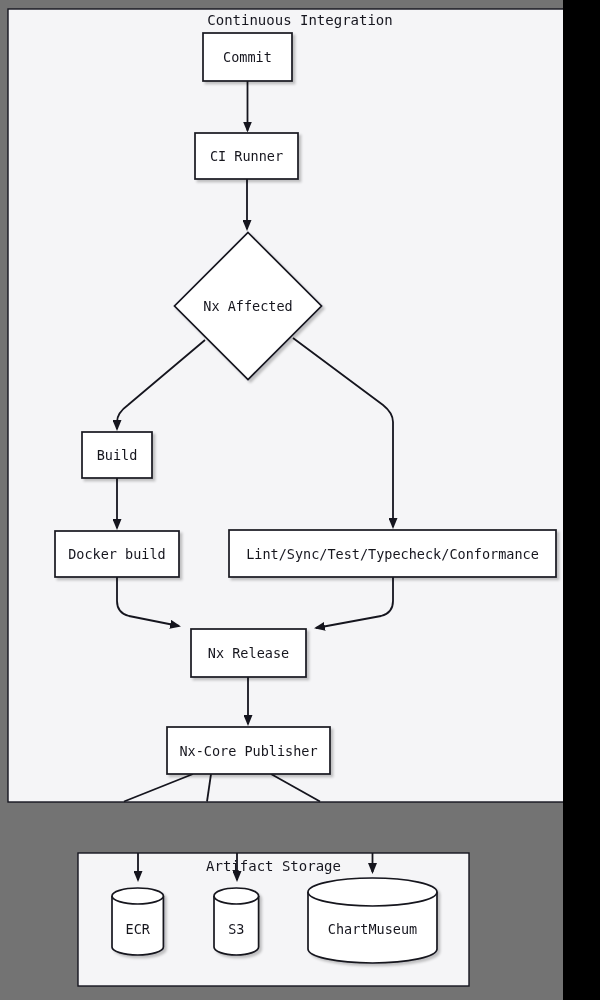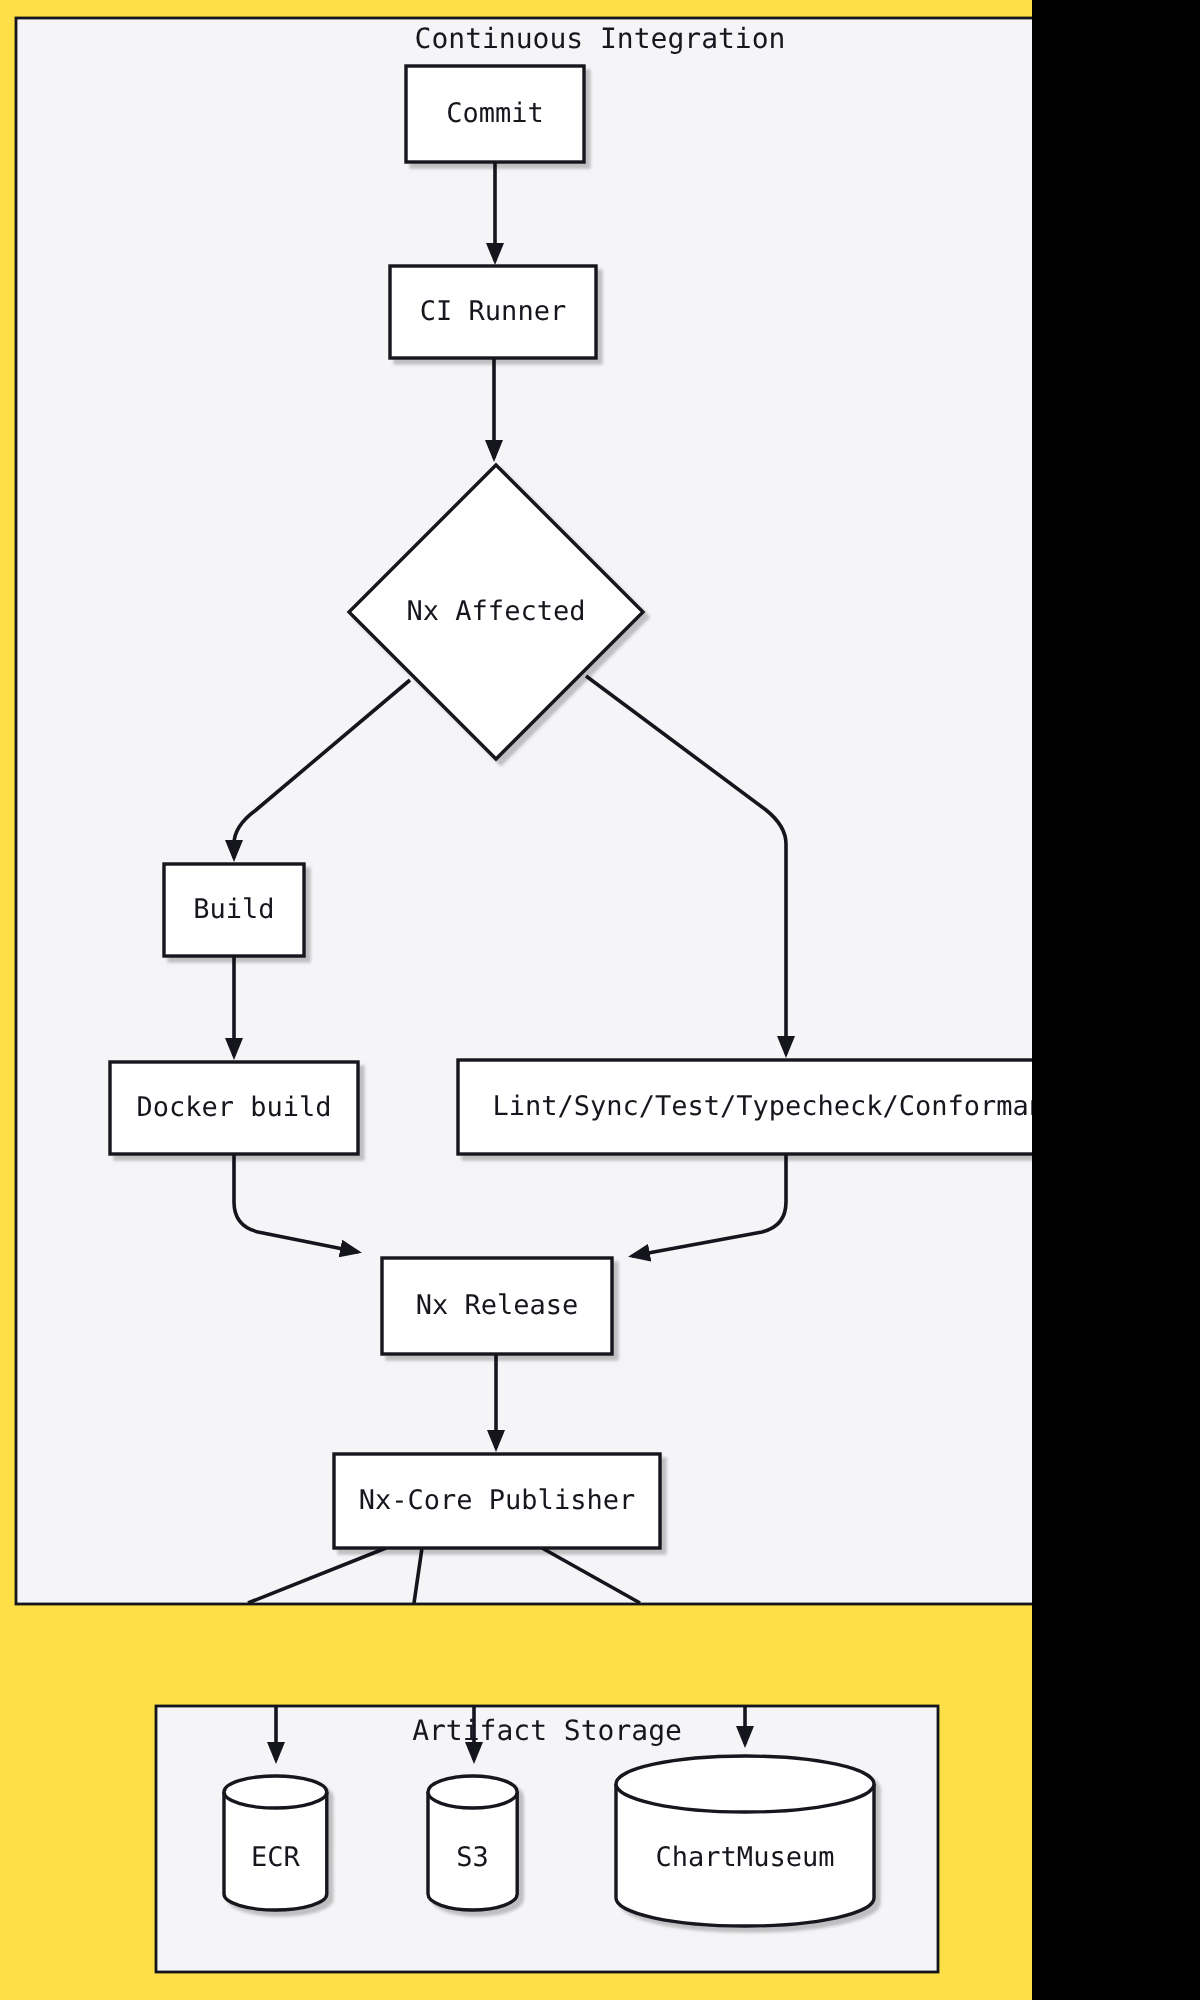--- a/index.html
+++ b/index.html
@@ -2,23 +2,23 @@
 <html><head>
 <meta charset="utf-8">
 <style>
   html, body {
     margin: 0;
     padding: 0;
     background: #000000;
   }
   .stage {
     position: relative;
-    width: 516px;
+    width: 563px;
     height: 1000px;
-    background: #fde047;
+    background: #737373;
     overflow: hidden;
     font-family: "DejaVu Sans Mono", monospace;
     text-align: right;
   }
   svg { display: block; }
   .container-box {
     fill: #f5f5f7;
     stroke: #15151e;
     stroke-width: 1.4;
   }

